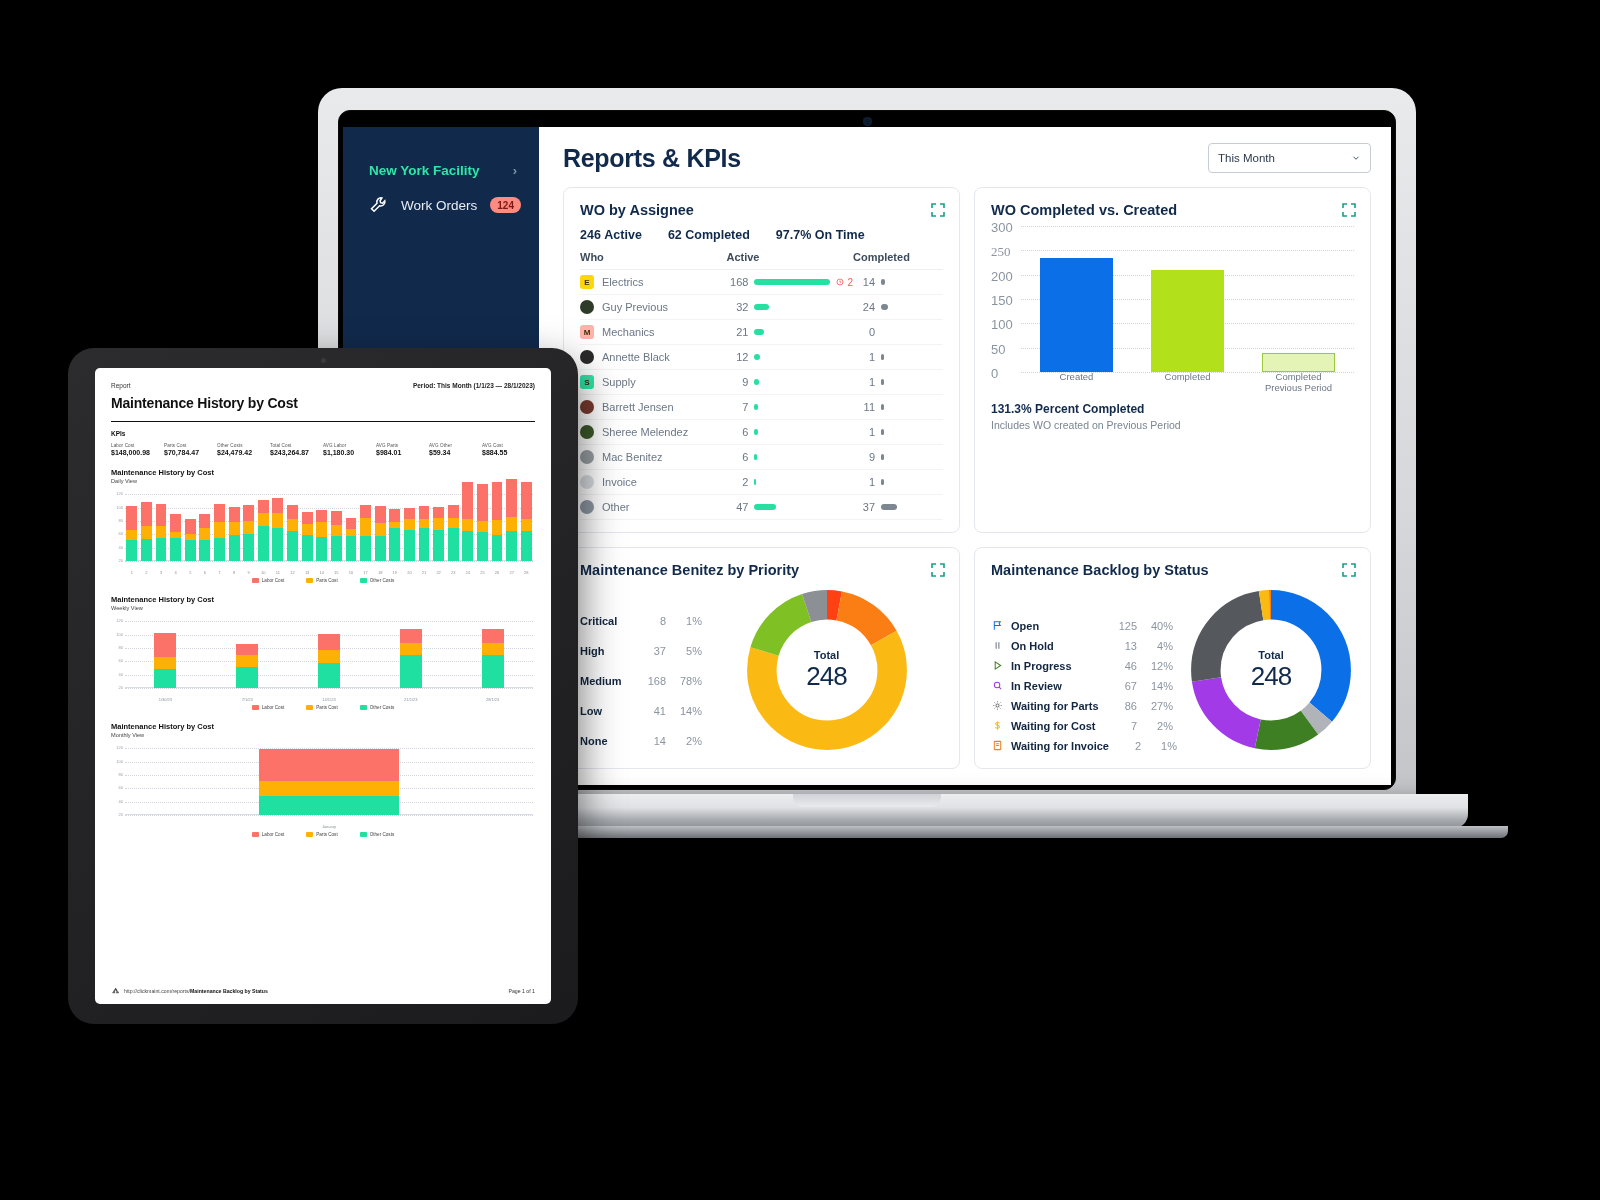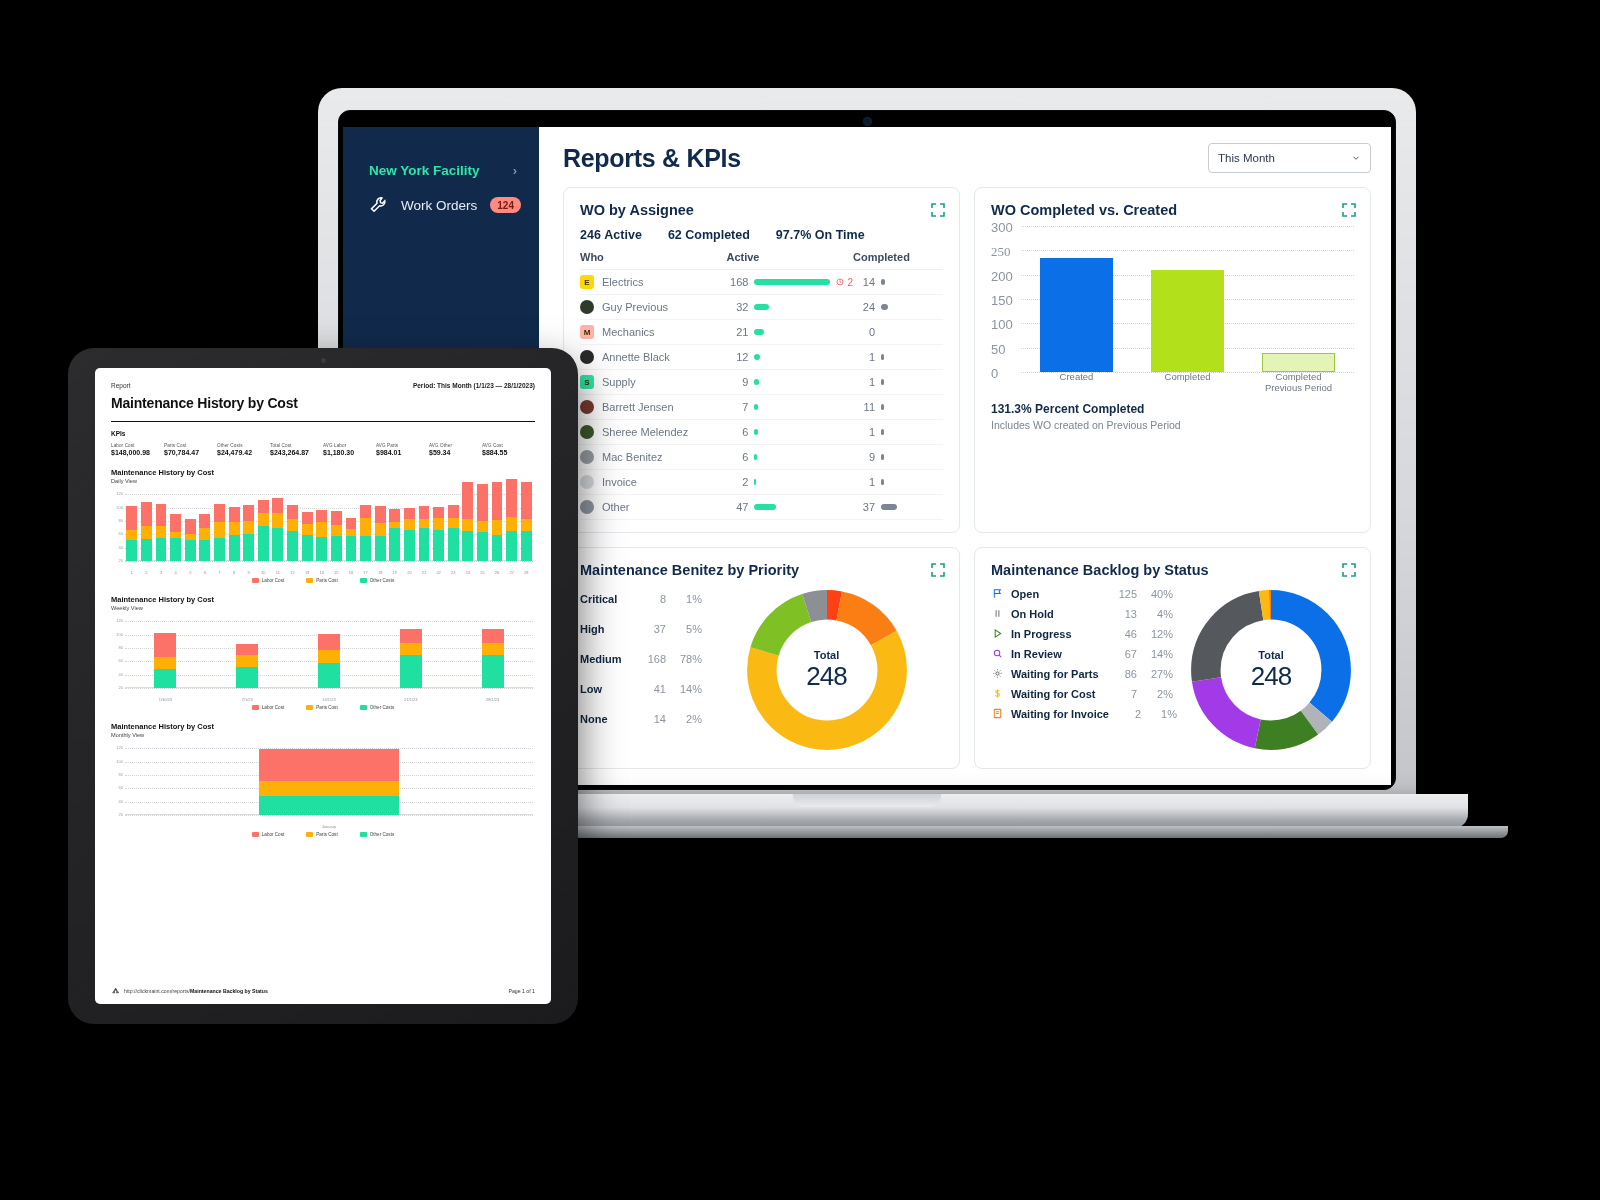--- a/index.html
+++ b/index.html
@@ -105,21 +105,21 @@
   .bc-bars { position:absolute; left:30px; right:0; top:0; bottom:22px; display:flex;
              align-items:flex-end; justify-content:space-around; }
   .bc-col { width:22%; display:flex; flex-direction:column; align-items:center; height:100%; justify-content:flex-end; }
   .bc-bar { width:100%; }
   .bc-xlabels { position:absolute; left:30px; right:0; bottom:0; display:flex; justify-content:space-around; }
   .bc-x { width:22%; text-align:center; font-size:9.5px; color:#6b7786; line-height:1.15; }
   .pct-line { font-size:12px; font-weight:700; color:#112A4C; margin-top:8px; }
   .pct-sub { font-size:10.5px; color:#7a8593; margin-top:3px; }
 
   
-  .donut-row { display:flex; align-items:flex-start; gap:8px; margin-top:6px; }
+  .donut-row { display:flex; align-items:flex-end; gap:8px; margin-top:6px; }
   .legend { flex:0 0 auto; font-size:11px; }
   .legend-row { display:flex; align-items:center; gap:8px; padding:3.5px 0; }
   .legend-ic { width:12px; flex:0 0 12px; text-align:center; font-size:10px; }
   .legend-name { color:#12263f; font-weight:700; min-width:94px; }
   .legend-val { color:#8b95a1; min-width:24px; text-align:right; }
   .legend-pct { color:#8b95a1; min-width:28px; text-align:right; }
   .legend-sp { color:#12263f; font-weight:700; min-width:54px; }
   .donut-wrap { flex:1; display:flex; justify-content:center; position:relative; }
   .donut-center { position:absolute; top:50%; left:50%; transform:translate(-50%,-50%);
                   text-align:center; }

